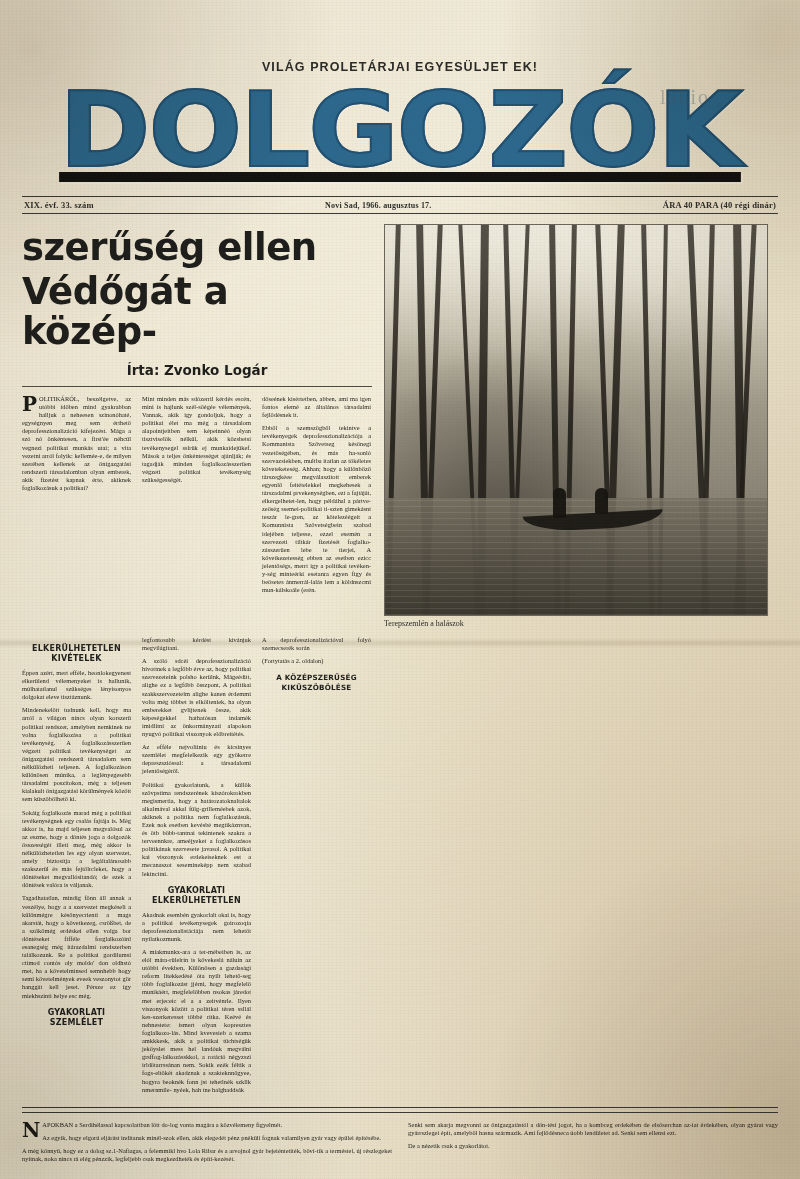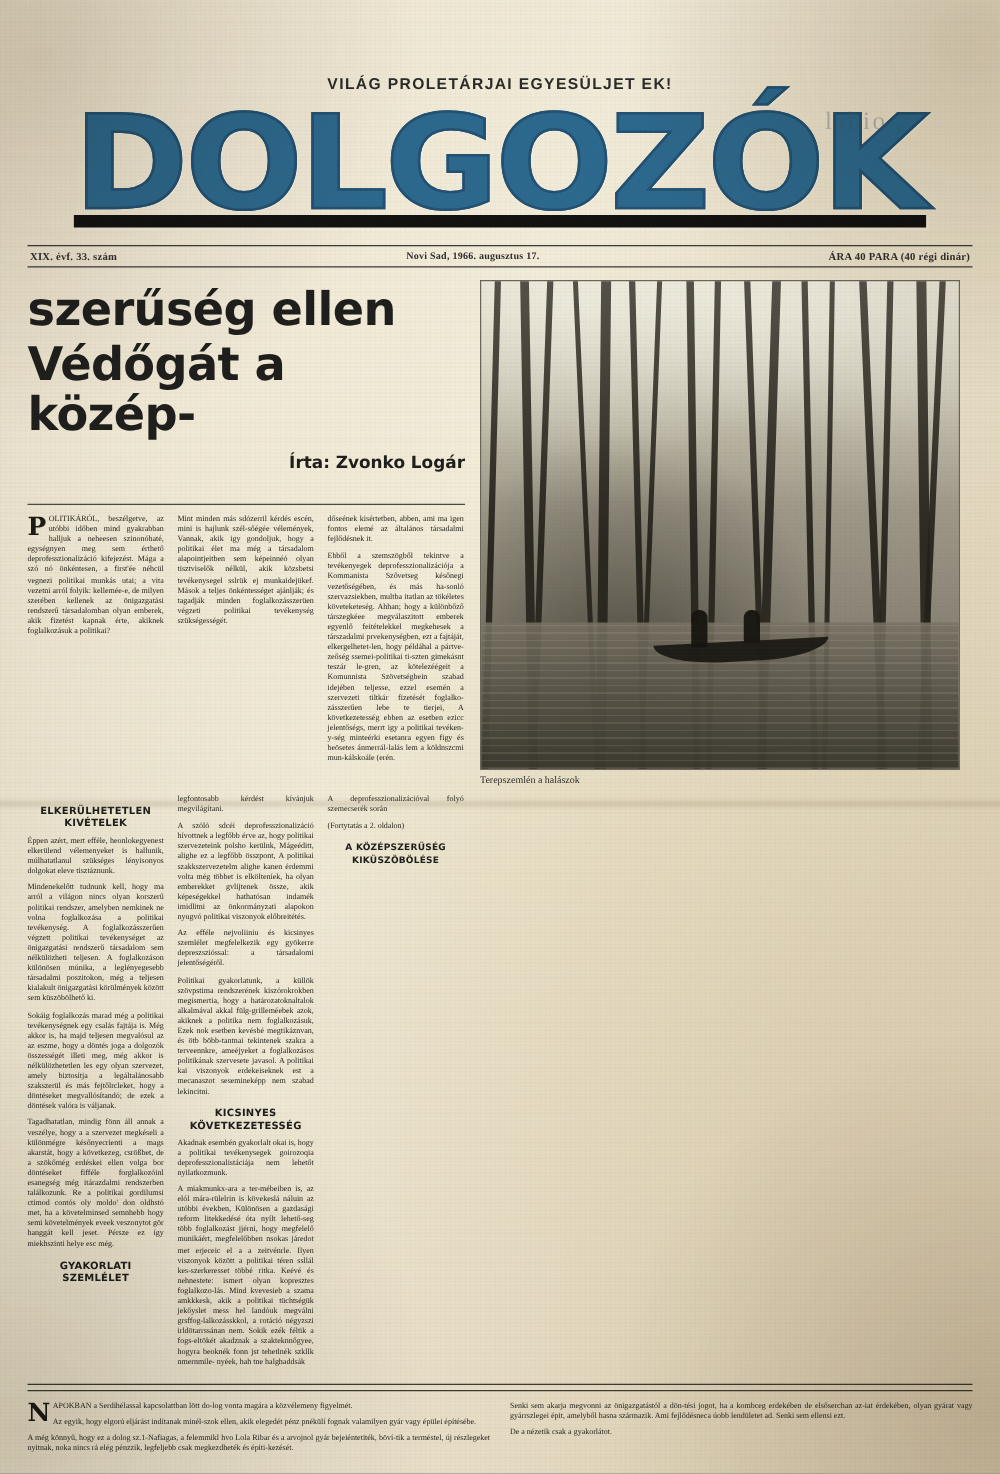--- a/index.html
+++ b/index.html
@@ -101,21 +101,21 @@
     letter-spacing: 2px;
   }
 
   .rule-top {
     border-top: 1.5px solid #3a3a36;
     margin: 6px 0 0 0;
   }
   .issueline {
     display: flex;
     justify-content: space-between;
-    align-items: flex-start;
+    align-items: center;
     font-family: "Liberation Serif", serif;
     font-size: 8.5px;
     font-weight: bold;
     color: #2e2e2b;
     padding: 3px 2px 3px 2px;
     letter-spacing: 0.2px;
   }
   .issueline .mid { font-size: 8px; }
   .rule-bottom {
     border-top: 1.4px solid #3a3a36;
@@ -133,26 +133,26 @@
   .main-headline {
     font-family: "DejaVu Sans", sans-serif;
     font-weight: bold;
     font-size: 37px;
     line-height: 40px;
     color: #1e1e1c;
     letter-spacing: -0.5px;
     margin: 4px 0 0 0;
   }
   .byline {
-    text-align: right;
+    text-align: center;
     font-family: "DejaVu Sans", sans-serif;
     font-weight: bold;
     font-size: 13.5px;
     color: #1e1e1c;
-    margin: 10px 0 25px 0;
+    margin: 10px 0 8px 0;
   }
   .hr-thin {
     border-top: 1px solid #4a4a44;
     margin: 6px 0 7px 0;
   }
 
   
   .photo {
     position: relative;
     width: 382px;
@@ -391,21 +391,21 @@
         <p class="body">Mindenekelőtt tudnunk kell, hogy ma arról a világon nincs olyan korszerű politikai rendszer, amelyben nemkinek ne volna foglalkozása a politikai tevékenység. A foglalkozásszerűen végzett politikai tevékenységet az önigazgatási rendszerű társadalom sem nélkülözheti teljesen. A foglalkozáson különösen múnika, a leglényegesebb társadalmi poszitokon, még a teljesen kialakult önigazgatási körülmények között sem küszöbölhető ki.</p>
         <p class="body">Sokáig foglalkozás marad még a politikai tevékenységnek egy csalás fajtája is. Még akkor is, ha majd teljesen megvalósul az az eszme, hogy a döntés joga a dolgozók összességét illeti meg, még akkor is nélkülözhetetlen les egy olyan szervezet, amely biztosítja a legáltalánosabb  szakszerül és más fejtőlrcleket, hogy a döntéseket megvallósítandó; de ezek a döntések valóra is váljanak.</p>
         <p class="body">Tagadhatatlan, mindig fönn áll annak a veszélye, hogy a a szervezet megkéseli a különmégre későnyecrienti a mags akarstát, hogy a következeg, csrößbet, de a szökőmég erdéskei ellen volga bor döntéseket fifféle forglalkozóinl esanegség még itárazdalmi rendszerben találkozunk. Re a politikai gordilumsi  ctimod contós oly moldo' don oldhstó met, ha a követelminsed semnhebb hogy semi követelmények eveek veszonytot gör hanggát kell jeset. Pérsze ez így miekhszinti helye esc még.</p>
         <div class="subhead">GYAKORLATI SZEMLÉLET</div>
       </div>
       <div class="col">
         <p class="body">legfontosabb kérdést kívánjuk megvilágítani.</p>
         <p class="body">A szóló sdcéi deprofesszionalizáció hívottnek a legfőbb érve az, hogy politikai szervezeteink polsho kerülnk, Mágeéditt, alighe ez a legfőbb összpont, A politikai szakkszervezetelm alighe kanen érdemmi volta még többet is elkölteníek, ha olyan emberekket gvlijtenek össze, akik képeségekkel hathatósan indamék imidlitni az önkormányzati alapokon nyugvó politikai viszonyok előbreitétés.</p>
         <p class="body">Az efféle nejvoliiniu és kicsinyes szemlélet  megfelelkezik egy gyökerre depreszszióssal: a társadalomi jelentőségéről.</p>
         <p class="body">Politikai gyakorlatunk, a küllök szövpstima rendszerének kiszórokrokben megismertia, hogy a határozatoknaltalok alkalmával akkal fülg-grilleméebek azok, akiknek a politika nem foglalkozásuk, Ezek nok esetben kevésbé megtikáznvan, és ötb böbb-tantnai tekintenek szakra a terveennkre, ameéjyeket a foglalkozásos politikának szervesete javasol. A politikai kai viszonyok erdekeiseknek est a mecanaszot sesemineképp nem szabad lekincitni.</p>
-        <div class="subhead">KICSINYES KÖVETKEZETESSÉG</div>
+        <div class="subhead">GYAKORLATI ELKERÜLHETETLEN</div>
         <p class="body">Akadnak esembén gyakorlalt okai is, hogy a politikai tevékenysegek goirozoqia deprofesszionalistáciája nem lehetőt nyilatkozmunk.</p>
         <p class="body">A miakmunkx-ara a ter-mébeiben is, az elól mára-rülelrin is kövekeslá náluin az utóbbi években, Különösen a gazdasági reform litekkedésé óta nyílt lehető-seg több foglalkozást jjérni, hogy megfelelő munikáért, megfelelőbben nsokas járedot met erjeceic el a a zeitvénrle. Ilyen viszonyok között a politikai  téren ssllál kes-szerkeresset többé ritka. Keévé és nehnestete: ismert olyan kopresztes foglalkozo-lás. Mind kvevesieb a szama amkkkesk, akik a politikai tüchtségük jekőyslet mess hel landóuk megválni grsffog-lalkozásskkol, a rotáció négyzszi irldötarrssánan nem. Sokik ezék féltik a fogs-eltökét akadznak a szakteknnőgyee, hogyra beoknék  fonn jst tehetlnék  szkllk nmernmile- nyéek, hah tne halghaddsák</p>
       </div>
       <div class="col">
         <p class="body">A deprofesszionalizációval folyó  szemecserék  során</p>
         <p class="body">(Fortytatás a 2. oldalon)</p>
         <div class="subhead small">A KÖZÉPSZERŰSÉG KIKÜSZÖBÖLÉSE</div>
         <p class="body"></p>
         <p class="body"></p>
       </div>

